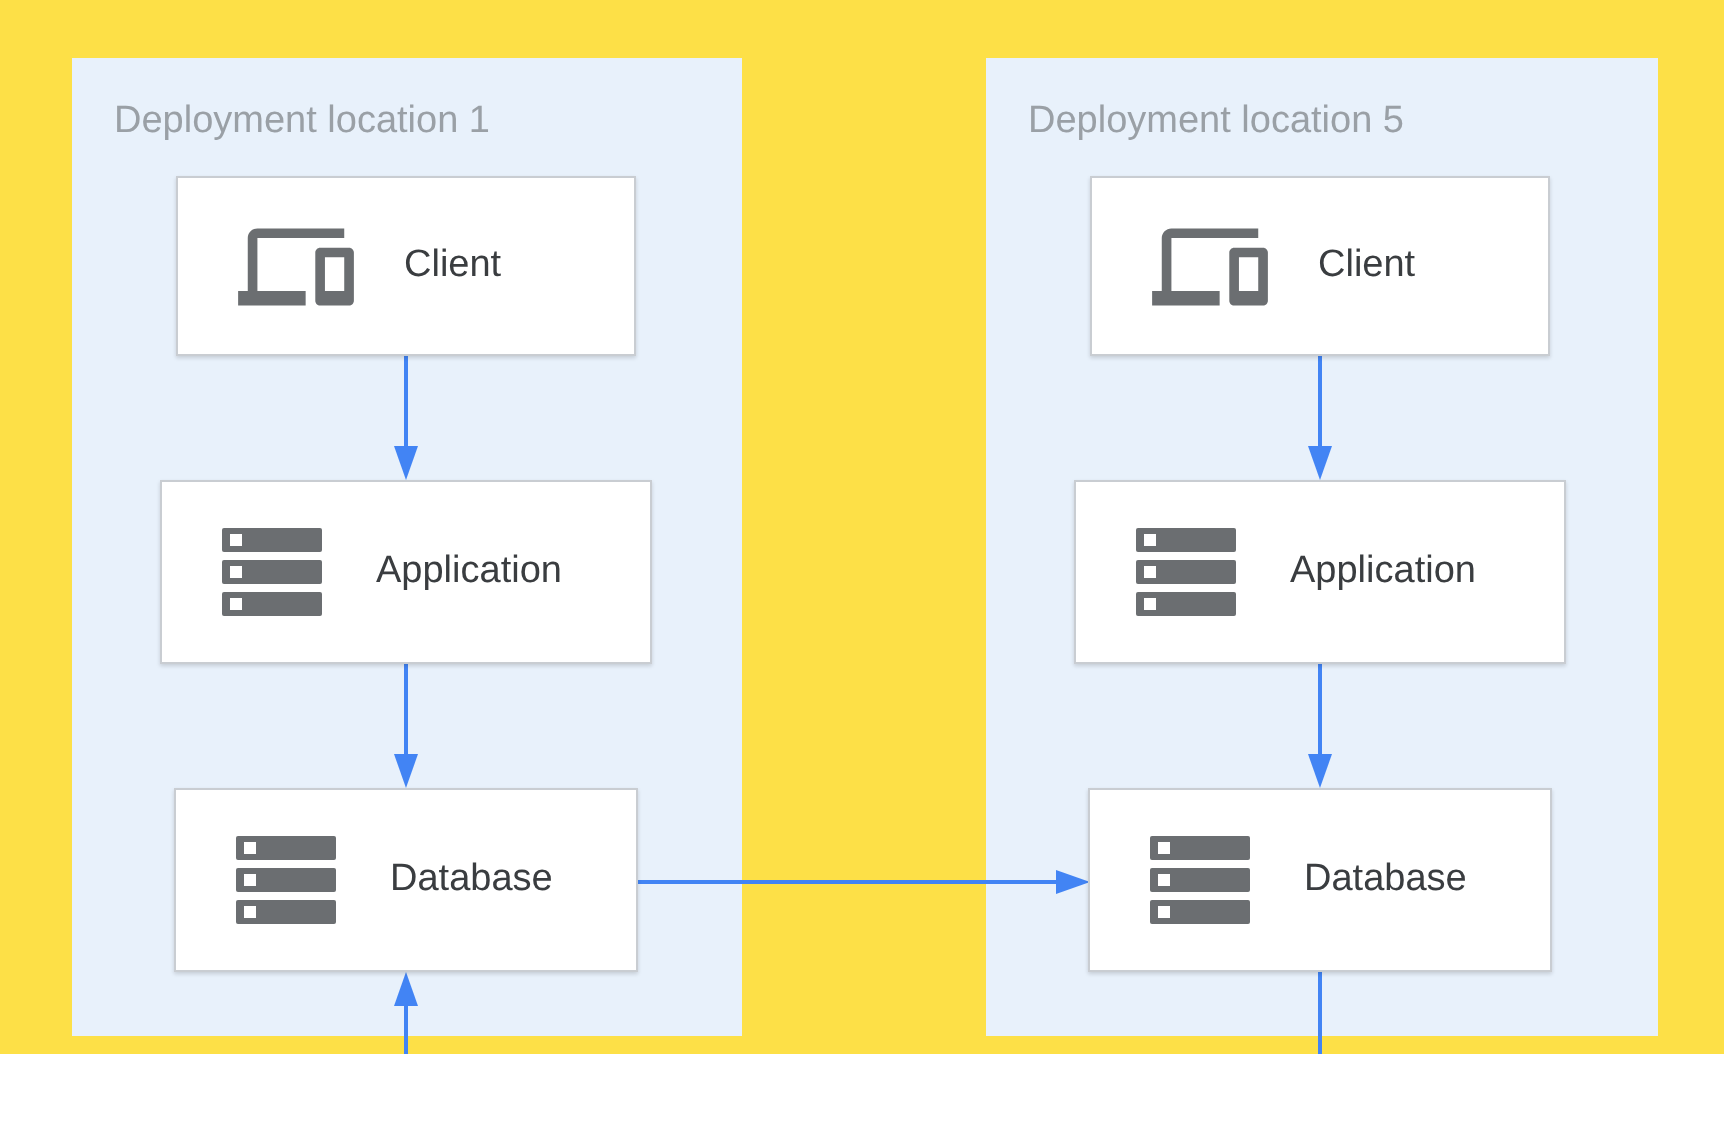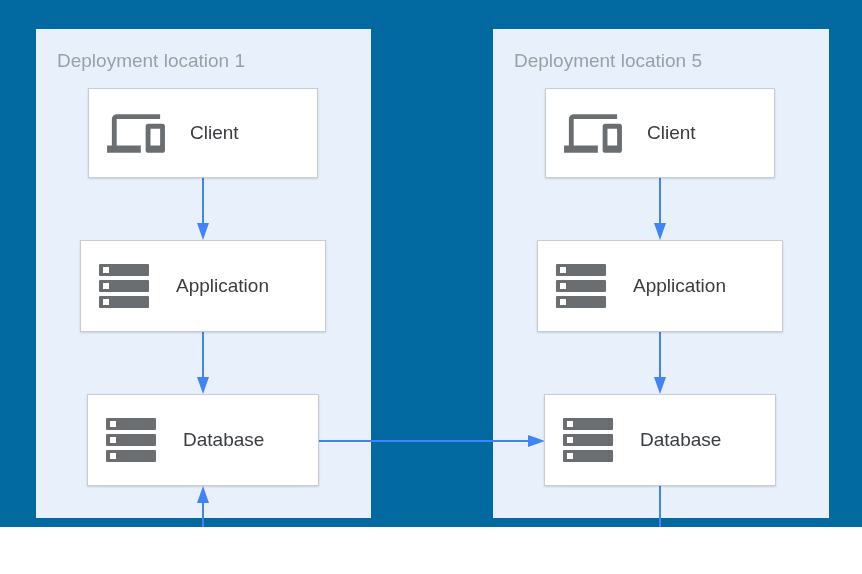--- a/index.html
+++ b/index.html
@@ -11,21 +11,21 @@
     --node-label: #3A3D40;
   }
   * { margin: 0; padding: 0; box-sizing: border-box; }
   html, body { background: #FFFFFF; }
   body { font-family: "Liberation Sans", sans-serif; }
 
   .canvas {
     position: relative;
     width: 862px;
     height: 527px;
-    background: #0369a1;
+    background: #fde047;
     overflow: hidden;
   }
 
   .zone {
     position: absolute;
     background: var(--zone-background);
   }
   .zone-label {
     position: absolute;
     left: 21px;
@@ -36,21 +36,21 @@
     white-space: nowrap;
   }
 
   .node {
     position: absolute;
     background: #FFFFFF;
     border: 1px solid var(--node-border);
     box-shadow: 0 1px 2px rgba(0,0,0,0.15);
     display: flex;
     align-items: center;
-    padding-left: 18px;
+    padding-left: 30px;
   }
   .node .icon {
     display: flex;
     align-items: center;
     justify-content: center;
     flex: 0 0 auto;
   }
   .node .node-label {
     margin-left: 25px;
     font-size: 19px;

